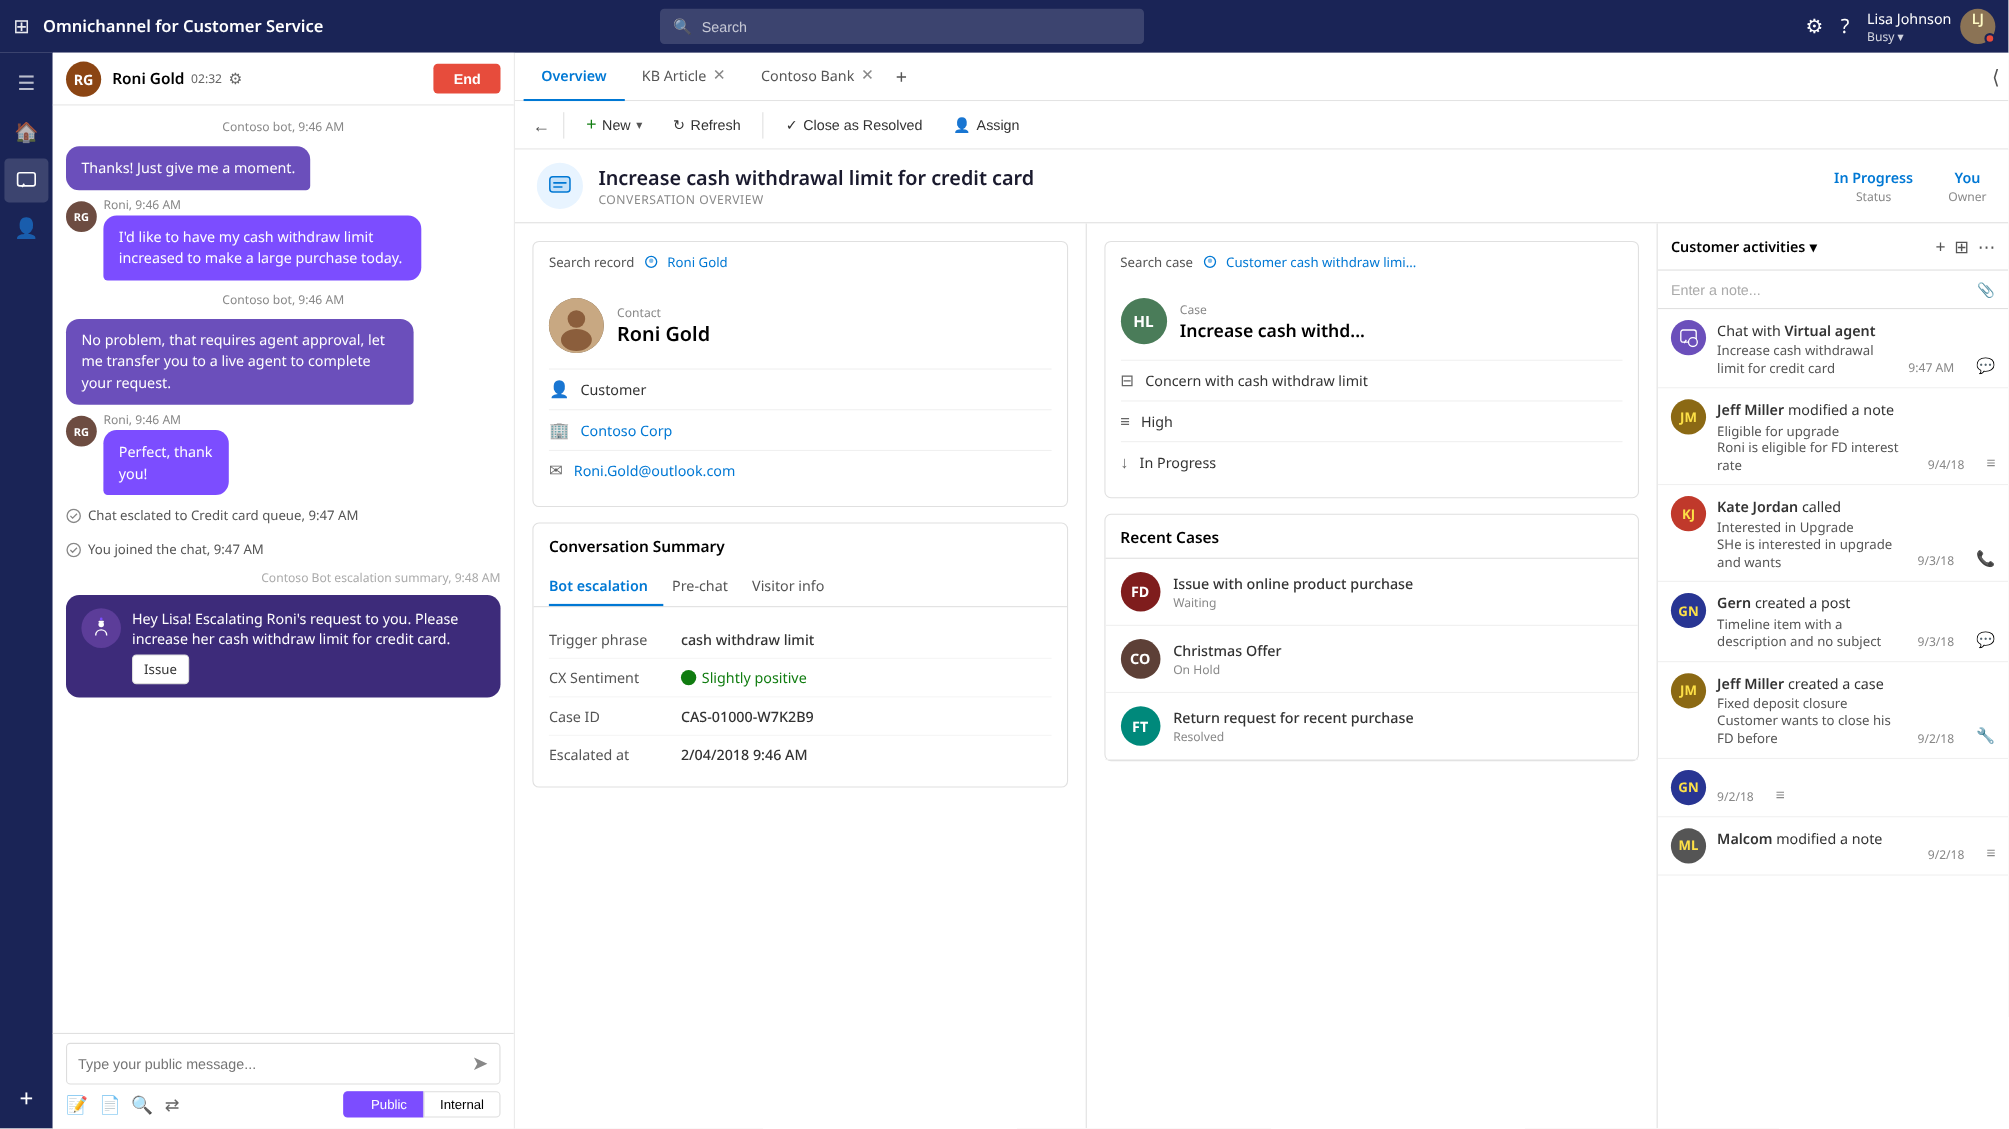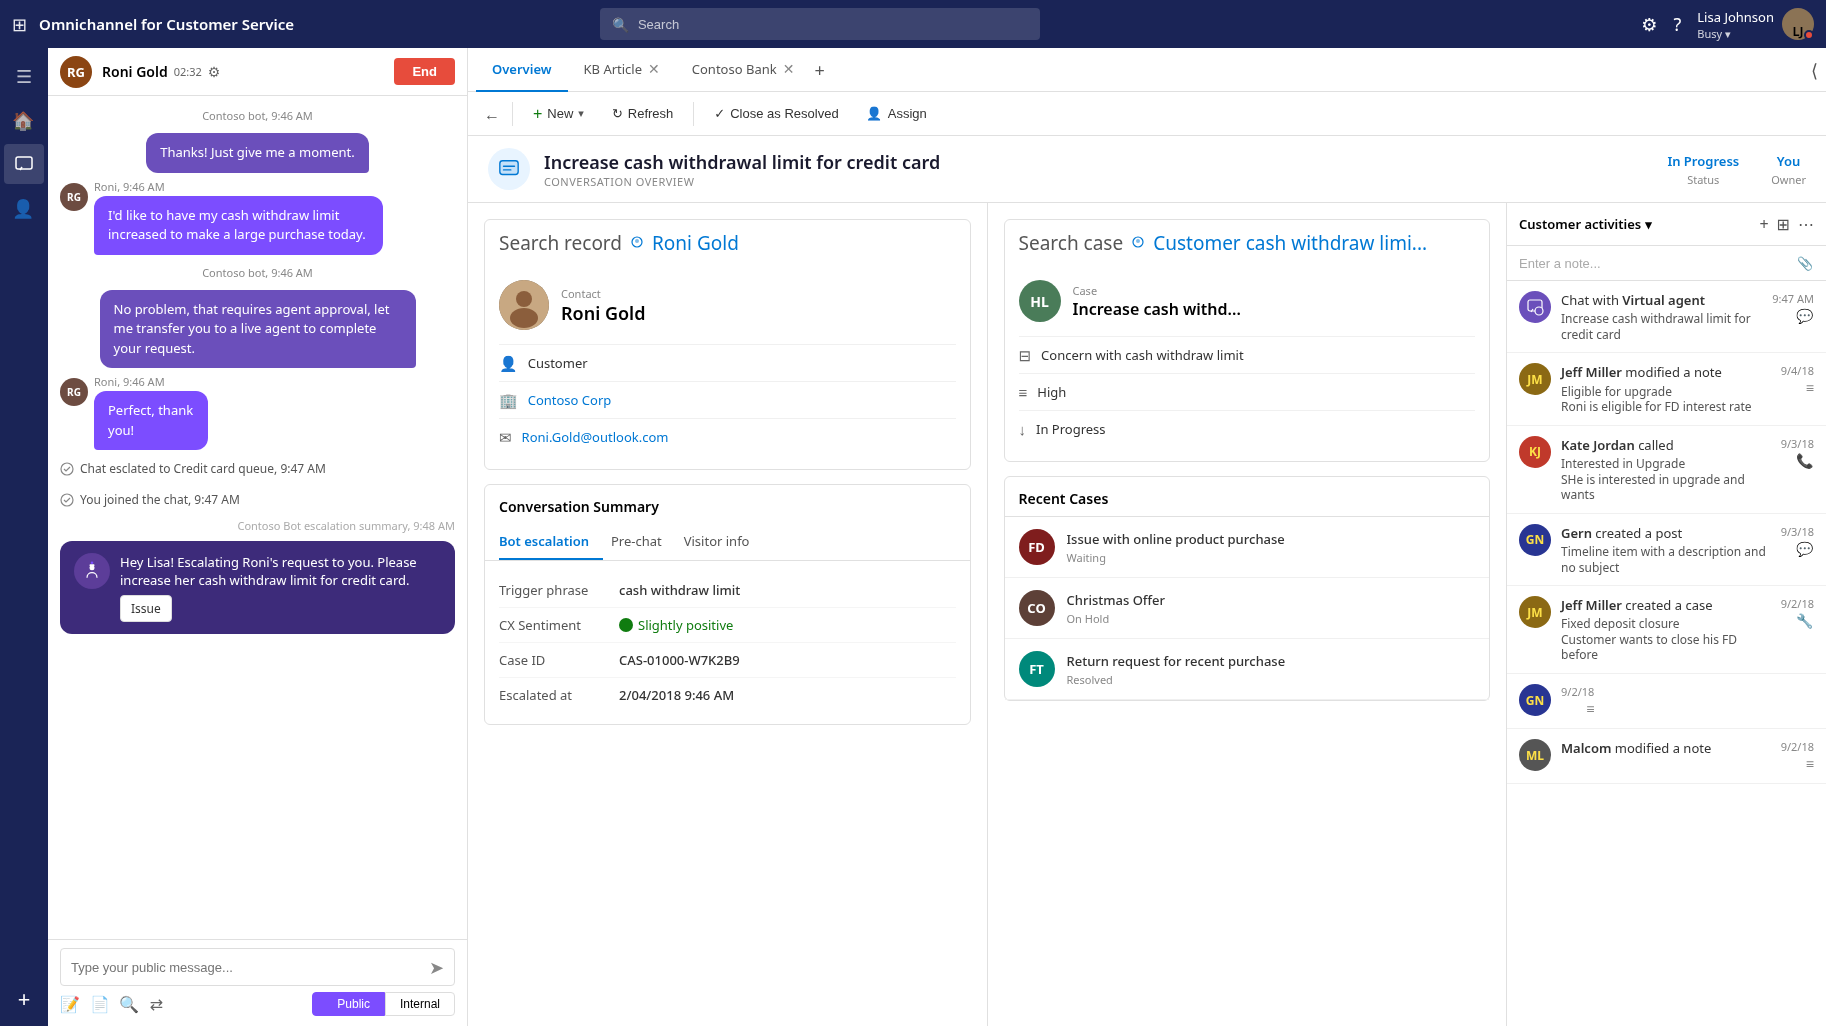--- a/index.html
+++ b/index.html
@@ -18,21 +18,21 @@
     }
     .top-nav-search input {
       background: transparent; border: none; outline: none; color: white; font-size: 13px; width: 100%;
     }
     .top-nav-search input::placeholder { color: rgba(255,255,255,0.7); }
     .top-nav-right { margin-left: auto; display: flex; align-items: center; gap: 16px; }
     .top-nav-right .gear, .top-nav-right .help { color: white; font-size: 18px; cursor: pointer; }
     .user-info { display: flex; align-items: center; gap: 8px; cursor: pointer; }
     .user-name { color: white; font-size: 13px; }
     .user-status { color: rgba(255,255,255,0.8); font-size: 11px; }
-    .avatar { width: 32px; height: 32px; border-radius: 50%; background: #8b7355; display: flex; align-items: flex-end; justify-content: center; font-size: 13px; font-weight: 600; color: #000000; position: relative; }
+    .avatar { width: 32px; height: 32px; border-radius: 50%; background: #8b7355; display: flex; align-items: flex-start; justify-content: center; font-size: 13px; font-weight: 600; color: #fef9c3; position: relative; }
     .status-dot { position: absolute; bottom: 0; right: 0; width: 10px; height: 10px; background: #e74c3c; border-radius: 50%; border: 2px solid #1a2456; }
 
     
     .main-layout { display: flex; height: calc(100vh - 48px); }
 
     
     .sidebar-icons {
       width: 48px; background: #1a2456; display: flex; flex-direction: column; align-items: center;
       padding-top: 8px; gap: 4px; flex-shrink: 0;
     }
@@ -51,21 +51,21 @@
     .chat-header-avatar { width: 32px; height: 32px; border-radius: 50%; background: #8b4513; display: flex; align-items: center; justify-content: center; font-size: 13px; font-weight: 700; color: white; margin-right: 10px; }
     .chat-header-name { font-weight: 600; font-size: 14px; }
     .chat-header-time { font-size: 11px; color: #666; margin-left: 6px; }
     .chat-header-icons { margin-left: 4px; color: #666; font-size: 14px; }
     .end-btn { margin-left: auto; background: #e74c3c; color: white; border: none; border-radius: 4px; padding: 6px 18px; font-size: 13px; font-weight: 600; cursor: pointer; }
 
     
     .chat-messages { flex: 1; overflow-y: auto; padding: 8px 12px; display: flex; flex-direction: column; gap: 6px; background: white; }
     .msg-time { text-align: center; font-size: 11px; color: #888; margin: 4px 0; }
     .msg-row { display: flex; flex-direction: column; }
-    .msg-row.bot { align-items: center; }
+    .msg-row.bot { align-items: flex-start; }
     .msg-row.user { align-items: flex-start; flex-direction: row; gap: 6px; }
     .msg-bubble { max-width: 80%; padding: 10px 14px; border-radius: 12px; font-size: 13px; line-height: 1.5; }
     .msg-bubble.bot-bubble { background: #6b4fbb; color: white; border-radius: 12px 12px 4px 12px; }
     .msg-bubble.user-bubble { background: #7c4dff; color: white; border-radius: 12px 12px 12px 4px; }
     .msg-sender { font-size: 11px; color: #888; margin-bottom: 2px; }
     .msg-avatar { width: 28px; height: 28px; border-radius: 50%; background: #8b4513; display: flex; align-items: center; justify-content: center; font-size: 10px; font-weight: 700; color: white; flex-shrink: 0; margin-top: 4px; }
     .system-msg { display: flex; align-items: center; gap: 6px; padding: 4px 0; color: #555; font-size: 12px; }
     .system-msg svg { flex-shrink: 0; }
 
     
@@ -120,21 +120,21 @@
     
     .content-panels { display: flex; flex: 1; overflow: hidden; }
     .left-panel { flex: 1; padding: 16px; overflow-y: auto; display: flex; flex-direction: column; gap: 14px; }
     .right-panel { flex: 1; padding: 16px; overflow-y: auto; display: flex; flex-direction: column; gap: 14px; border-left: 1px solid #e0e0e0; }
     .far-right-panel { width: 320px; flex-shrink: 0; border-left: 1px solid #e0e0e0; display: flex; flex-direction: column; overflow: hidden; }
 
     
     .card { border: 1px solid #e0e0e0; border-radius: 6px; background: white; }
 
     
-    .search-row { display: flex; align-items: center; gap: 8px; padding: 10px 14px; font-size: 19px; color: #333; }
+    .search-row { display: flex; align-items: center; gap: 8px; padding: 10px 14px; font-size: 12px; color: #333; }
     .search-row a { color: #0078d4; text-decoration: none; display: flex; align-items: center; gap: 6px; }
     .search-label { color: #555; }
 
     
     .contact-card { padding: 14px; }
     .contact-top { display: flex; align-items: center; gap: 12px; margin-bottom: 14px; }
     .contact-avatar { width: 50px; height: 50px; border-radius: 50%; background: #8b7355; overflow: hidden; flex-shrink: 0; }
     .contact-type { font-size: 11px; color: #888; }
     .contact-name { font-size: 18px; font-weight: 600; }
     .contact-detail { display: flex; align-items: center; gap: 10px; padding: 8px 0; border-top: 1px solid #f0f0f0; font-size: 13px; color: #333; }
@@ -178,21 +178,21 @@
     .ca-note-input { display: flex; align-items: center; padding: 8px 12px; border-bottom: 1px solid #e0e0e0; flex-shrink: 0; }
     .ca-note-input input { flex: 1; border: none; outline: none; font-size: 13px; color: #555; }
     .ca-note-input input::placeholder { color: #aaa; }
     .ca-activities { flex: 1; overflow-y: auto; }
     .ca-item { display: flex; gap: 10px; padding: 10px 12px; border-bottom: 1px solid #f0f0f0; }
     .ca-item-avatar { width: 32px; height: 32px; border-radius: 50%; flex-shrink: 0; display: flex; align-items: center; justify-content: center; font-size: 12px; font-weight: 700; color: #fde047; }
     .ca-item-content { flex: 1; }
     .ca-item-title { font-size: 13px; color: #333; line-height: 1.4; }
     .ca-item-title strong { font-weight: 600; }
     .ca-item-desc { font-size: 12px; color: #555; margin-top: 2px; line-height: 1.3; }
-    .ca-item-meta { display: flex; flex-direction: column; align-items: flex-end; gap: 0; flex-shrink: 0; }
+    .ca-item-meta { display: flex; flex-direction: row; align-items: flex-end; gap: 20px; flex-shrink: 0; }
     .ca-item-time { font-size: 11px; color: #888; }
     .ca-item-icon { color: #888; font-size: 14px; }
     .av-brown { background: #6d4c41; }
 
     
     ::-webkit-scrollbar { width: 4px; height: 4px; }
     ::-webkit-scrollbar-thumb { background: #ccc; border-radius: 2px; }
   </style>
 </head>
 <body>

